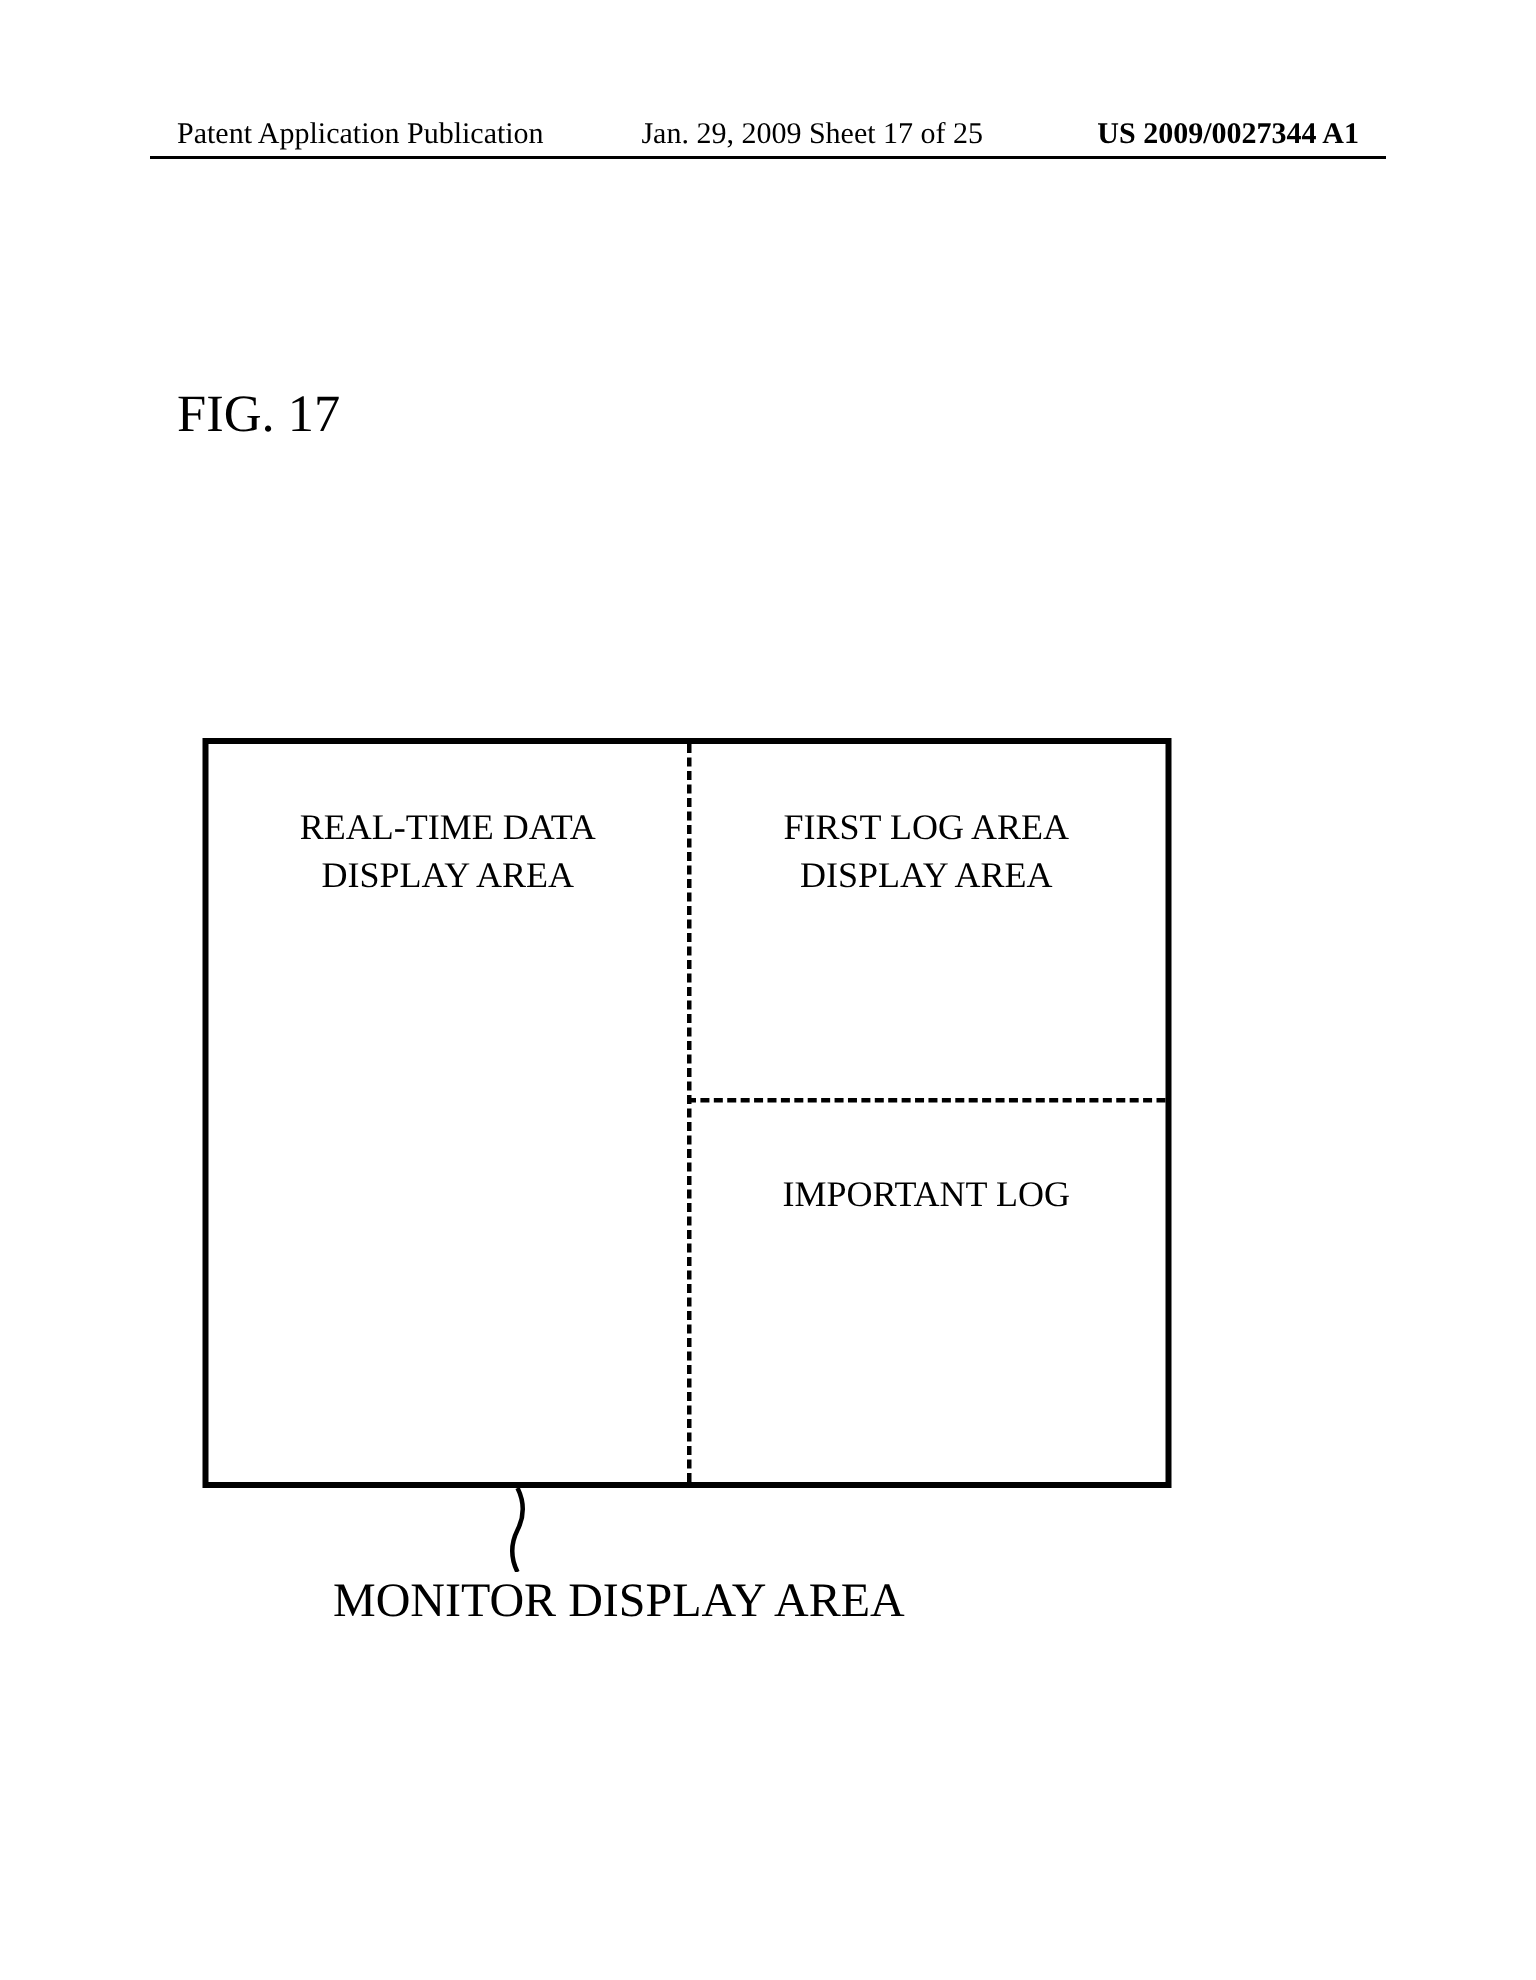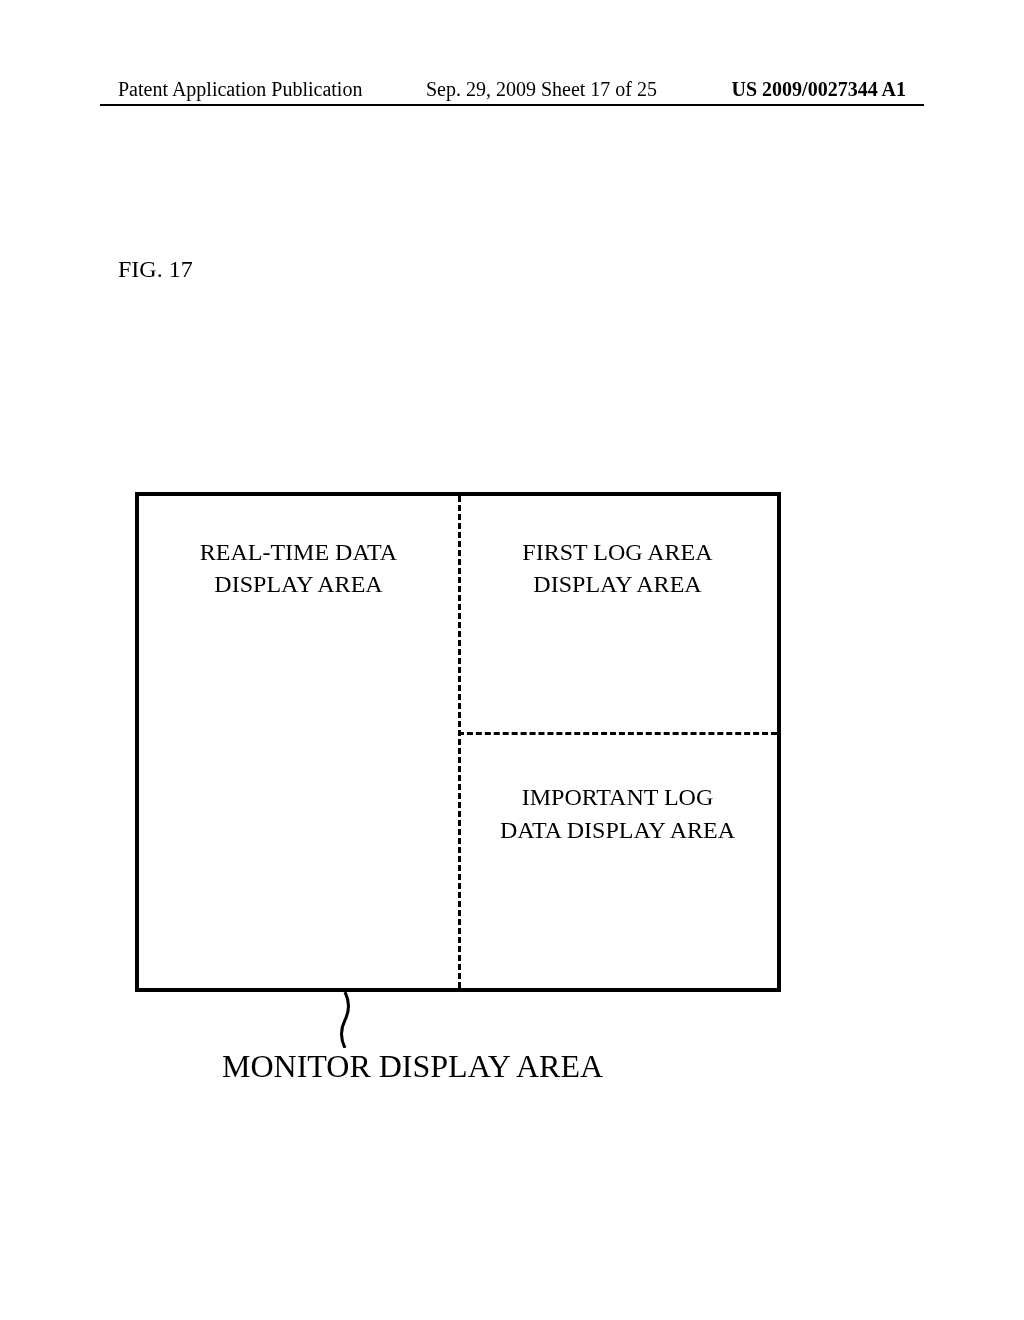--- a/index.html
+++ b/index.html
@@ -6,21 +6,21 @@
   html, body { width: 1024px; height: 1320px; background: #fff; font-family: "Times New Roman", Times, serif; color: #000; }
   .page { position: relative; width: 1024px; height: 1320px; }
 
   .header { position: absolute; top: 78px; left: 0; width: 100%; }
   .header-row { display: flex; justify-content: space-between; padding: 0 118px 0 118px; font-size: 20px; }
   .header-left { font-weight: normal; }
   .header-center { }
   .header-right { font-weight: bold; margin-left: 11px; }
   .header-rule { position: absolute; top: 104px; left: 100px; width: 824px; height: 0; border-top: 2px solid #000; }
 
-  .fig-label { position: absolute; top: 256px; left: 118px; font-size: 24px; }
+  .fig-label { position: absolute; top: 256px; left: 118px; font-size: 35px; }
 
   .diagram { position: absolute; top: 492px; left: 135px; width: 646px; height: 500px; border: 4px solid #000; }
   .vdash { position: absolute; top: 0; left: 50%; width: 0; height: 100%; border-left: 3px dashed #000; }
   .hdash { position: absolute; top: 48%; left: 50%; width: 50%; height: 0; border-top: 3px dashed #000; }
 
   .area { position: absolute; text-align: center; font-size: 24px; line-height: 1.35; }
   .area-realtime { top: 40px; left: 0; width: 50%; }
   .area-firstlog { top: 40px; left: 50%; width: 50%; }
   .area-important { top: 58%; left: 50%; width: 50%; }
 
@@ -30,21 +30,21 @@
   .monitor-label { position: absolute; top: 1048px; left: 222px; font-size: 32px; }
 </style>
 </head>
 <body>
 
 <div class="page">
 
   <div class="header">
     <div class="header-row">
       <span class="header-left">Patent Application Publication</span>
-      <span class="header-center">Sep. 29, 2009  Sheet 17 of 25</span>
+      <span class="header-center">Jan. 29, 2009  Sheet 17 of 25</span>
       <span class="header-right">US 2009/0027344 A1</span>
     </div>
   </div>
   <div class="header-rule"></div>
 
   <div class="fig-label">FIG. 17</div>
 
   <div class="diagram">
     <div class="vdash"></div>
     <div class="hdash"></div>
@@ -54,21 +54,20 @@
       <div>DISPLAY AREA</div>
     </div>
 
     <div class="area area-firstlog">
       <div>FIRST LOG AREA</div>
       <div>DISPLAY AREA</div>
     </div>
 
     <div class="area area-important">
       <div>IMPORTANT LOG</div>
-      <div>DATA DISPLAY AREA</div>
     </div>
   </div>
 
   <div class="callout">
     <svg viewBox="0 0 30 56">
       <path d="M15 0 Q22 14 15 28 Q8 42 15 56" stroke="#000" stroke-width="3" fill="none"></path>
     </svg>
   </div>
 
   <div class="monitor-label">MONITOR DISPLAY AREA</div>

